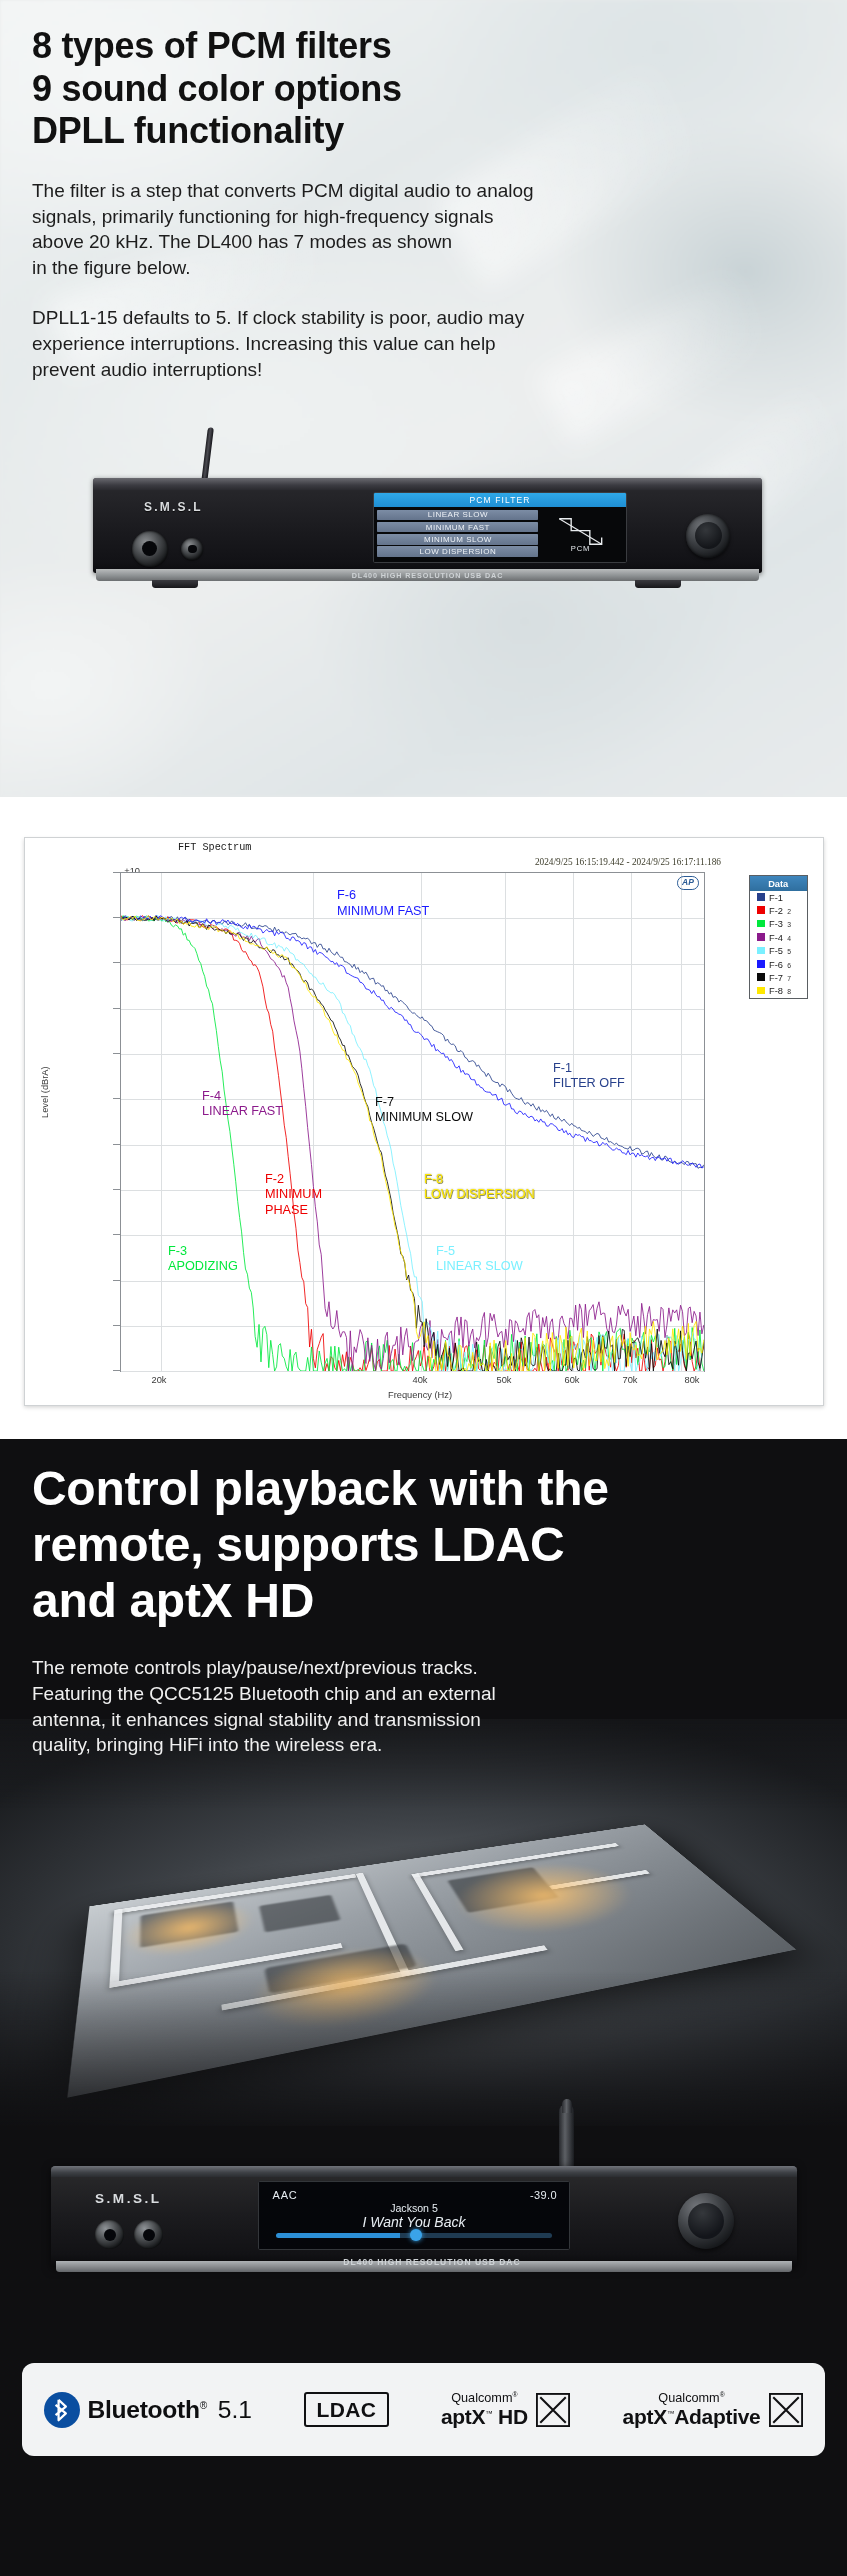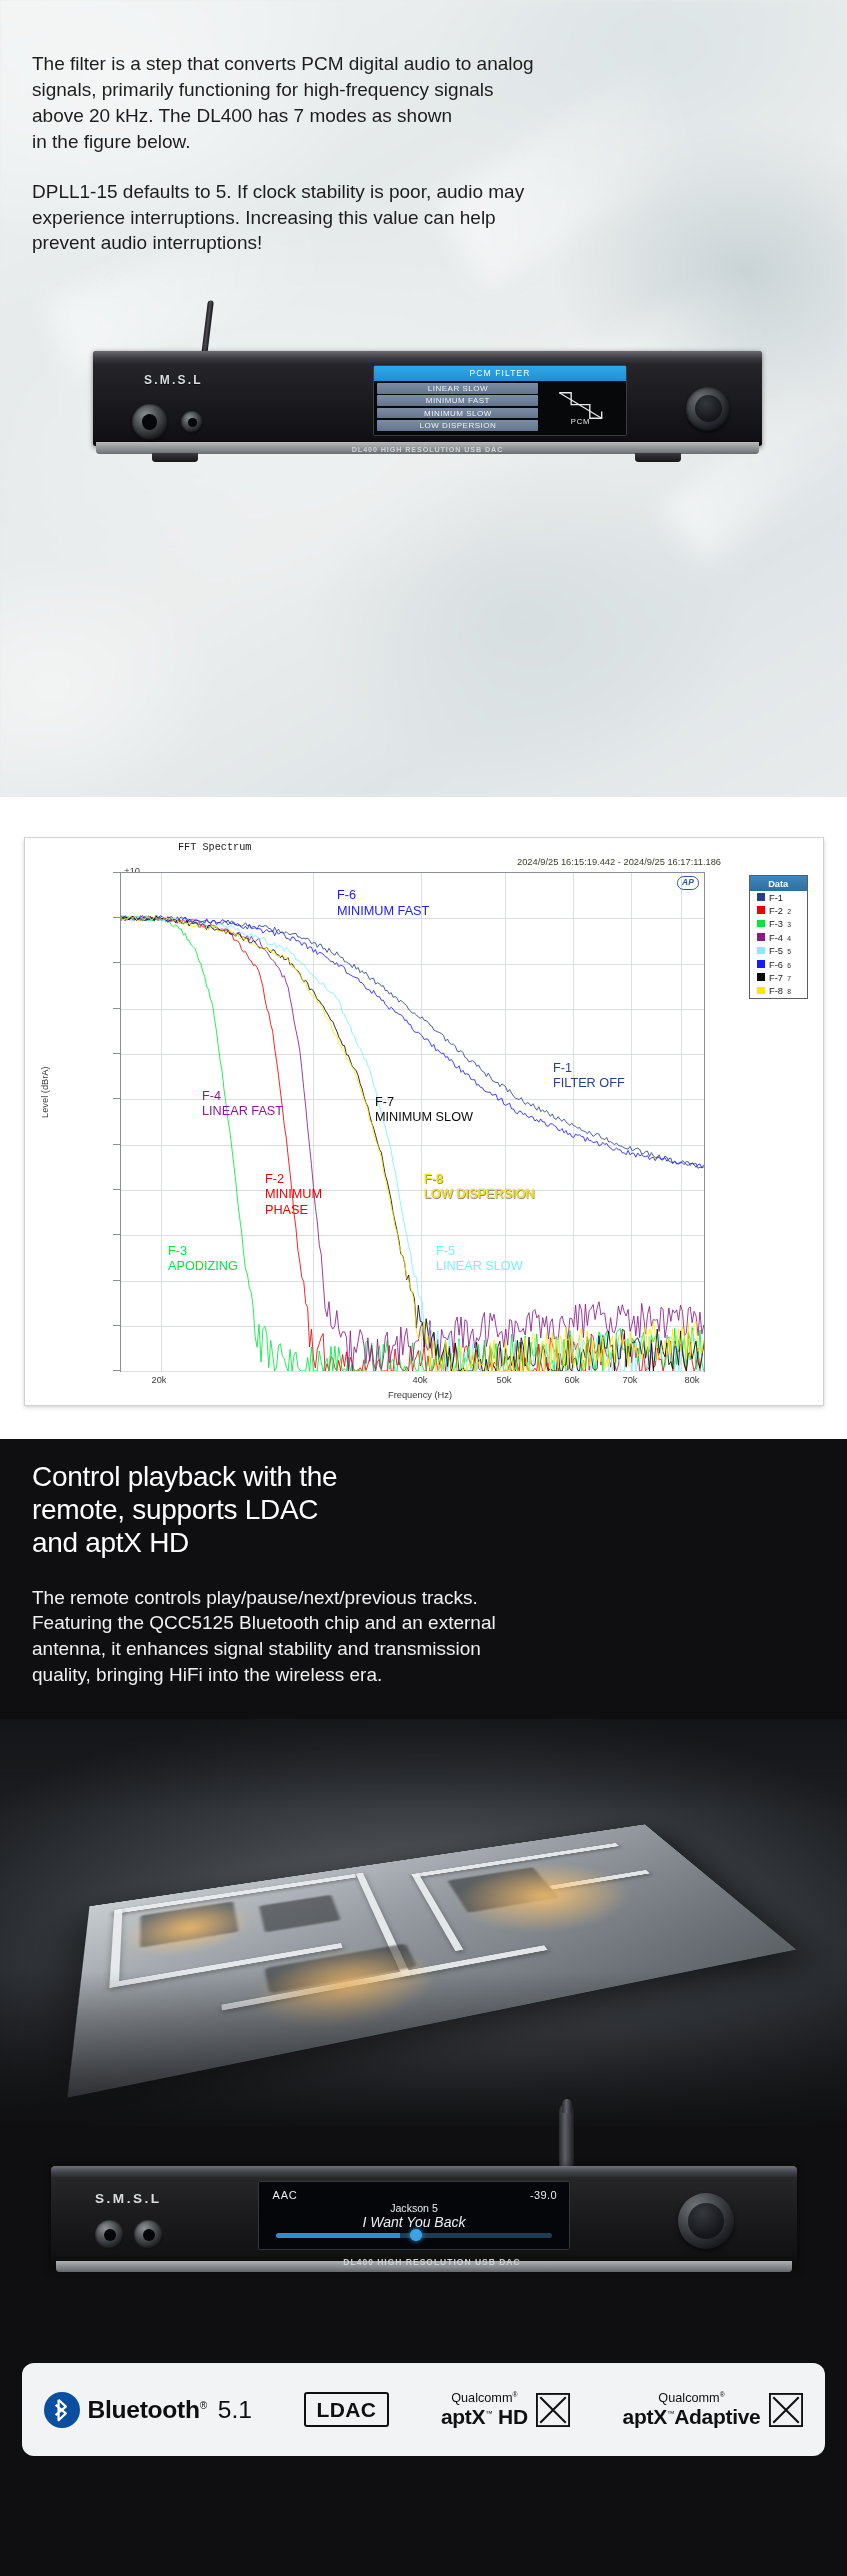--- a/index.html
+++ b/index.html
@@ -176,21 +176,21 @@
     box-shadow: 0 1.7px 4.2px rgba(0,0,0,.18);
   }
   .chart-head { position: relative; height: 37px; }
   .chart-title {
     position: absolute; left: 153px; top: 4.2px;
     font-family: "Liberation Mono", monospace;
     font-size: 10.2px; color: #1b1b1b;
   }
   .chart-stamp {
     position: absolute; right: 102px; top: 18.6px;
-    font-size: 9.3px; color: #3c3c2a;
+    font-size: 9.3px; color: #3c3c2a; font-family: Liberation Serif, serif;
   }
   .plot-frame {
     position: absolute; left: 95px; top: 34px;
     width: 585px; height: 500px;
     border: 0.8px solid #8c9095;
     background: #fff;
   }
   .ap-logo {
     position: absolute; right: 5.1px; top: 3.4px;
     width: 22px; height: 13.6px;
@@ -244,21 +244,21 @@
 
   
   .sec-dark {
     position: absolute; left: 0; top: 1439px;
     width: 847px; height: 1137px;
     background: #0f0f11;
     overflow: hidden;
   }
   .copy-dark { padding: 22px 32px 0 32px; position: relative; z-index: 3; }
   h2.headline-dark {
-    font-size: 28px; line-height: 1.17; font-weight: normal;
+    font-size: 48px; line-height: 1.17; font-weight: bold;
     color: #ffffff; letter-spacing: -0.3px; white-space: pre-line;
   }
   p.body-dark {
     margin-top: 25.4px;
     font-size: 19px; line-height: 1.36; color: #f0f0f0; white-space: pre-line;
   }
 
   
   .room {
     position: absolute; left: 0; top: 280px; width: 847px; height: 407px;
@@ -399,20 +399,23 @@
 <body>
 
 <div class="sec-light">
   <div class="bgwash"></div>
   <div class="streak s1"></div>
   <div class="streak s2"></div>
   <div class="streak s3"></div>
   <div class="streak s4"></div>
 
   <div class="copy">
+    <h1 class="headline">8 types of PCM filters
+9 sound color options
+DPLL functionality</h1>
     <p class="body body-1">The filter is a step that converts PCM digital audio to analog
 signals, primarily functioning for high-frequency signals
 above 20 kHz. The DL400 has 7 modes as shown
 in the figure below.</p>
     <p class="body body-2">DPLL1-15 defaults to 5. If clock stability is poor, audio may
 experience interruptions. Increasing this value can help
 prevent audio interruptions!</p>
   </div>
 
   <div class="dac-photo">

